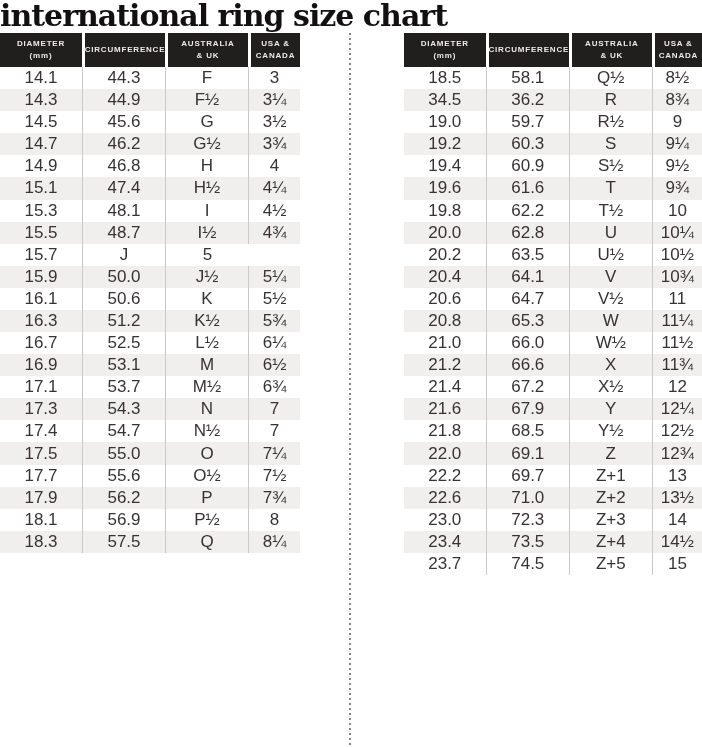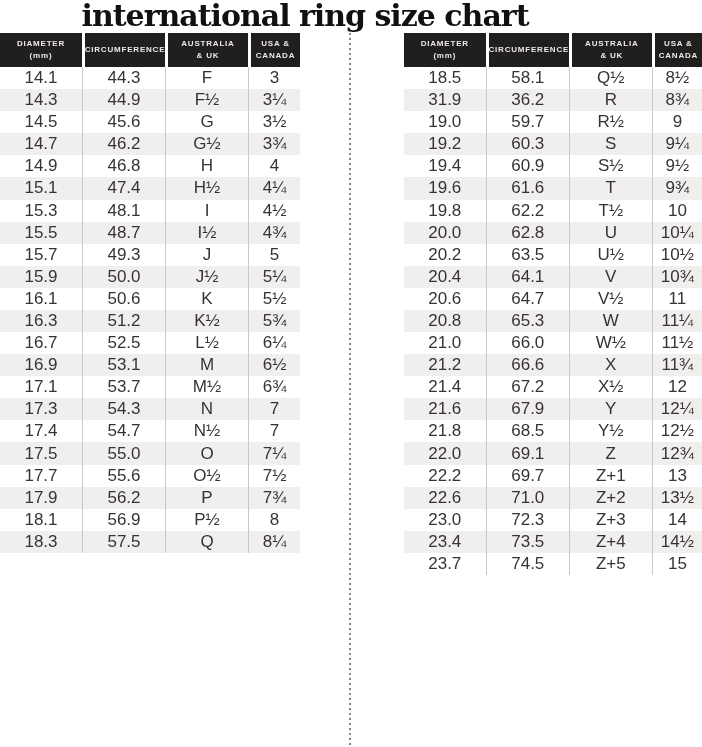--- a/index.html
+++ b/index.html
@@ -7,21 +7,21 @@
     width: 702px; height: 747px;
     background: #ffffff;
     font-family: "Liberation Sans", sans-serif;
     overflow: hidden;
   }
   .wrap { width: 702px; height: 747px; position: relative; overflow: hidden; }
 
   .title {
     height: 33px;
     line-height: 32px;
-    text-align: center;
+    text-align: left;
     padding-right: 92px;
     font-family: "DejaVu Serif", serif;
     font-weight: bold;
     font-size: 30px;
     letter-spacing: -1px;
     color: #121010;
     position: relative;
     z-index: 2;
     white-space: nowrap;
   }
@@ -149,21 +149,20 @@
             <div class="td">4½</div>
           </div>
           <div class="tr">
             <div class="td">15.5</div>
             <div class="td">48.7</div>
             <div class="td">I½</div>
             <div class="td">4¾</div>
           </div>
           <div class="tr">
             <div class="td">15.7</div>
-            <div class="td">49.3</div>
             <div class="td">J</div>
             <div class="td">5</div>
           </div>
           <div class="tr">
             <div class="td">15.9</div>
             <div class="td">50.0</div>
             <div class="td">J½</div>
             <div class="td">5¼</div>
           </div>
           <div class="tr">
@@ -262,21 +261,21 @@
           </div>
         </div>
       <div class="tbody">
           <div class="tr">
             <div class="td">18.5</div>
             <div class="td">58.1</div>
             <div class="td">Q½</div>
             <div class="td">8½</div>
           </div>
           <div class="tr">
-            <div class="td">31.9</div>
+            <div class="td">34.5</div>
             <div class="td">36.2</div>
             <div class="td">R</div>
             <div class="td">8¾</div>
           </div>
           <div class="tr">
             <div class="td">19.0</div>
             <div class="td">59.7</div>
             <div class="td">R½</div>
             <div class="td">9</div>
           </div>

